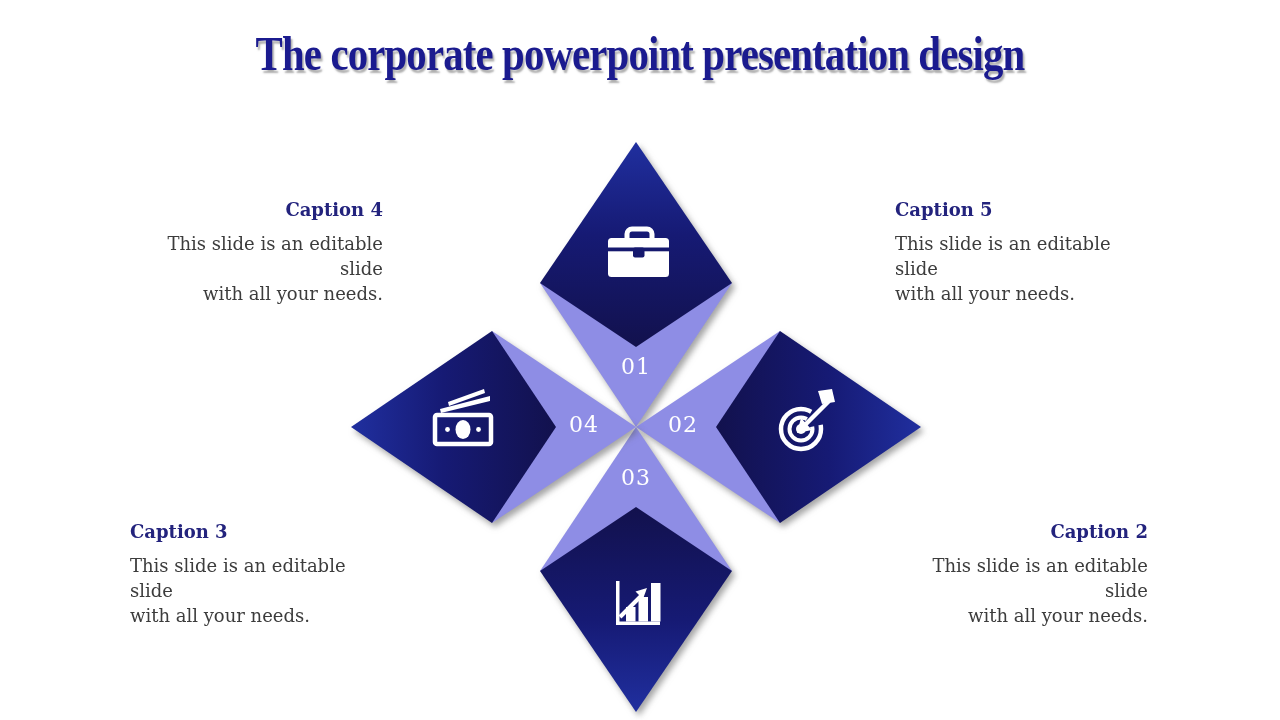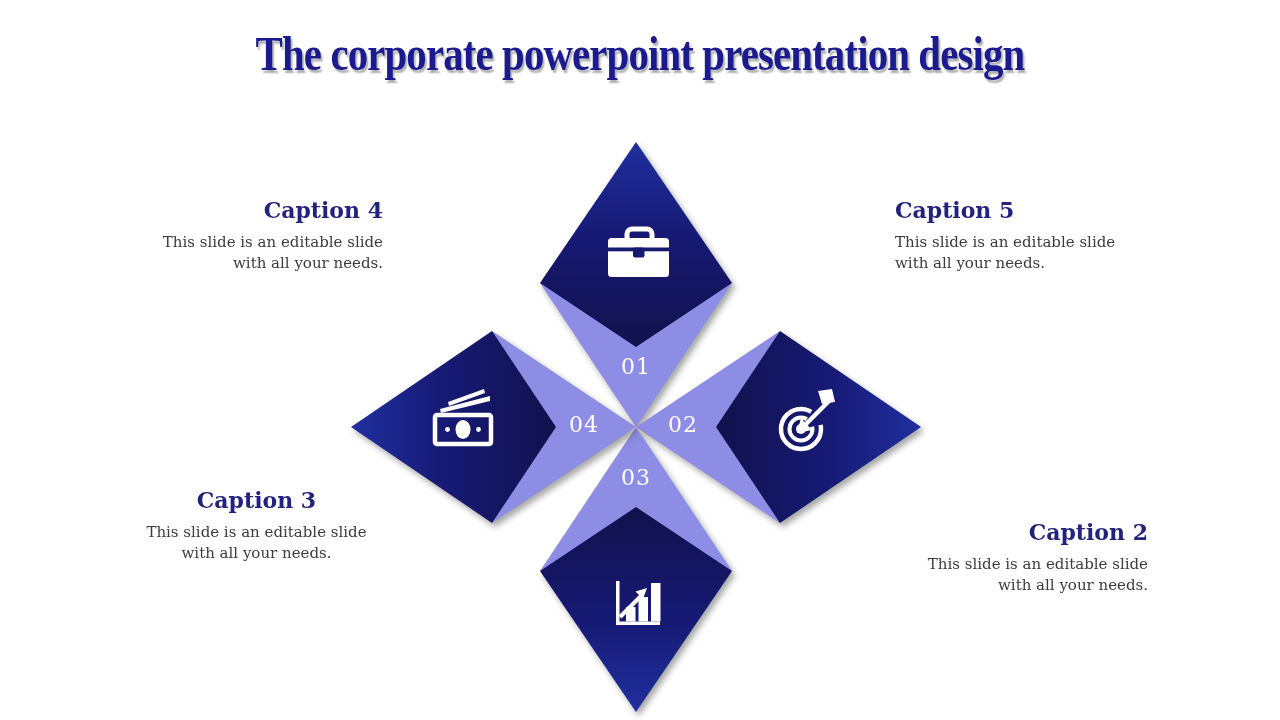--- a/index.html
+++ b/index.html
@@ -12,24 +12,24 @@
     font-family:"Liberation Serif", serif; font-weight:bold;
     font-size:48px; color:#1b1b8f; letter-spacing:-1px;
     transform:scaleX(0.85);
     text-shadow:2px 3px 2px rgba(110,110,110,0.55);
     white-space:nowrap;
   }
 
   .caption { position:absolute; width:253px; }
   .cap-top-right    { left:895px; top:198px; text-align:left; }
   .cap-bottom-right { left:895px; top:520px; text-align:right; }
-  .cap-bottom-left  { left:130px; top:488px; text-align:center; }
+  .cap-bottom-left  { left:130px; top:520px; text-align:left; }
   .cap-top-left     { left:130px; top:198px; text-align:right; }
-  .cap-head { font-size:22px; font-weight:bold; color:#23237d; line-height:24px; }
-  .cap-body { font-size:15px; color:#3c3c3c; margin-top:10px; line-height:1.38;
+  .cap-head { font-size:18px; font-weight:bold; color:#23237d; line-height:24px; }
+  .cap-body { font-size:18px; color:#3c3c3c; margin-top:10px; line-height:1.38;
               white-space:pre-line; }
 
   .diagram { position:absolute; left:0; top:0; width:1280px; height:720px; }
   .unit { filter:drop-shadow(3px 4px 3px rgba(90,90,90,0.55)); }
   .step-num { font-family:"DejaVu Serif", serif; font-size:22px; fill:#ffffff;
               letter-spacing:1px; }
 </style>
 </head>
 <body>
 

